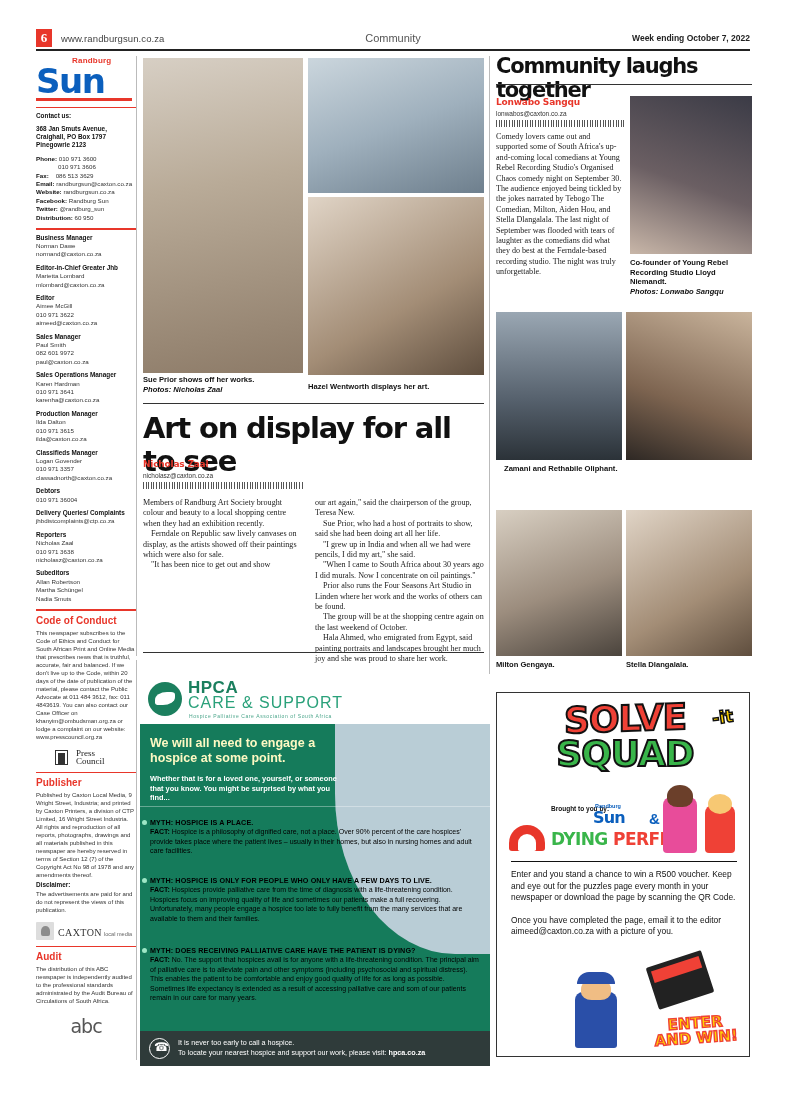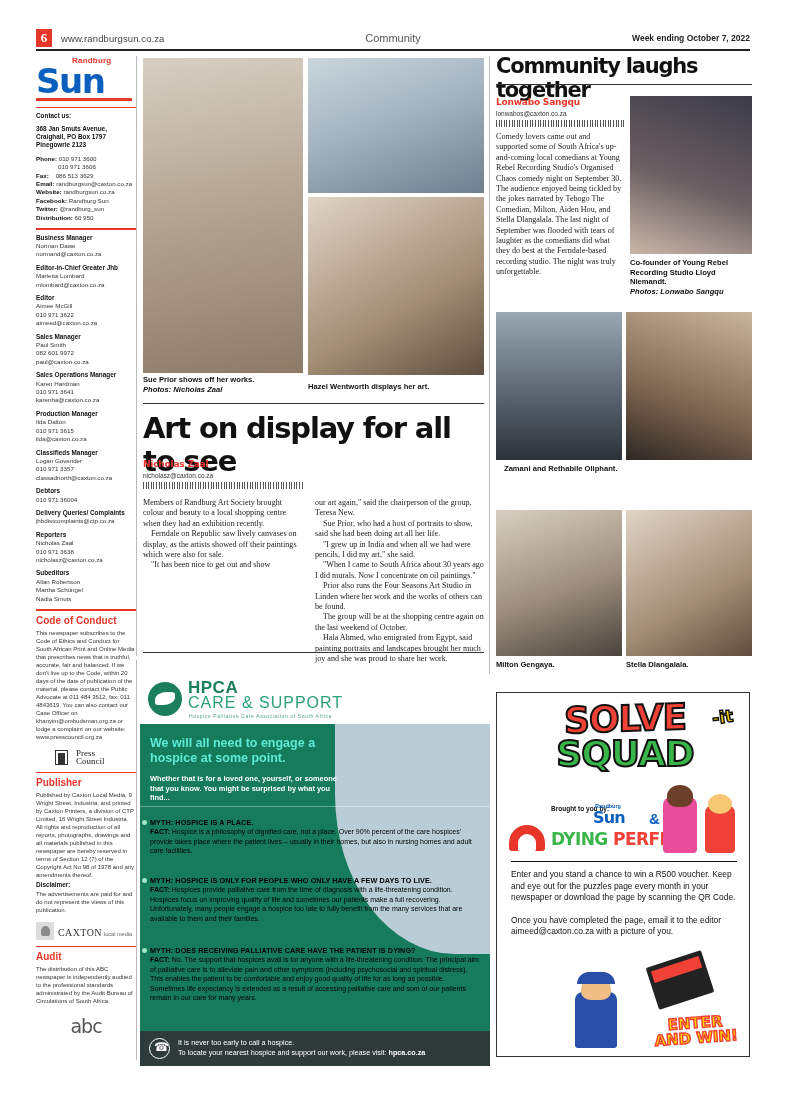--- a/index.html
+++ b/index.html
@@ -87,21 +87,21 @@
 
   
   .hpca { position: absolute; left: 140px; top: 642px; width: 402px; height: 392px; background: #fff; border:0;margin-top:32px; }
   .hpca-top { position:relative; height: 50px; background:#fff; }
   .hpca-logo-bird { position:absolute; left:8px; top:8px; width:34px; height:34px; border-radius:50%; background:#1b7f5e; }
   .hpca-logo-bird:after{content:"";position:absolute;left:7px;top:10px;width:20px;height:13px;background:#fff;border-radius:60% 20% 60% 20%;}
   .hpca-h1 { position:absolute; left:48px; top:5px; font-size:17px; font-weight:bold; color:#1b7f5e; letter-spacing:.5px; line-height:17px;}
   .hpca-h2 { position:absolute; left:48px; top:21px; font-size:16px; color:#2aa17a; letter-spacing:1px; line-height:16px;}
   .hpca-h3 { position:absolute; left:49px; top:39px; font-size:5px; color:#4aa58a; letter-spacing:.6px;}
   .hpca-green { position:absolute; left:0; top:50px; width:350px; height:307px; background:#157b5b; }
-  .hpca-claim { position:absolute; left:10px; top:12px; width:215px; font-size:12.5px; font-weight:bold; color:#5eead4; line-height:15px;}
+  .hpca-claim { position:absolute; left:10px; top:12px; width:215px; font-size:12.5px; font-weight:bold; color:#fef9c3; line-height:15px;}
   .hpca-sub { position:absolute; left:10px; top:50px; width:200px; font-size:7.4px; font-weight:bold; color:#fff; line-height:9.6px;}
   .hpca-divider { position:absolute; left:0; top:82px; width:350px; height:1px; background:rgba(255,255,255,.35);}
   .myth { position:absolute; left:10px; width:330px; color:#000000; }
   .myth .m-title { font-size:7.2px; font-weight:bold; letter-spacing:.1px; line-height:9.4px;}
   .myth .m-body { font-size:7px; line-height:9.4px; }
   .myth .m-body b { font-weight:bold; }
   .myth .dot { position:absolute; left:-8px; top:2px; width:5px; height:5px; background:#9ee7c6; border-radius:50%;}
   .hpca-foot { position:absolute; left:0; top:357px; width:350px; height:35px; background:#2f3b3a;}
   .hpca-phone { position:absolute; left:9px; top:7px; width:21px; height:21px; border-radius:50%; border:1.4px solid #fff; }
   .hpca-phone:after{content:"\260E";position:absolute;left:4px;top:1px;color:#fff;font-size:12px;}

